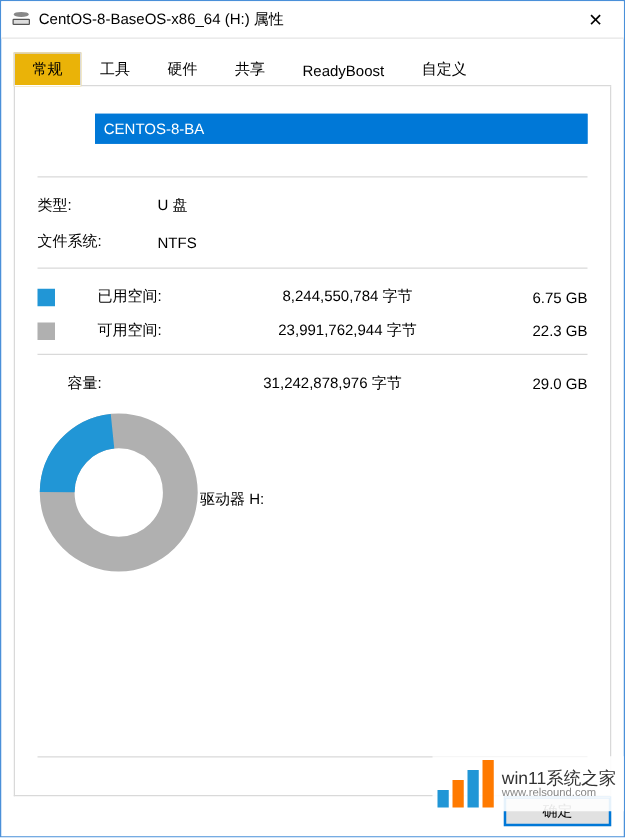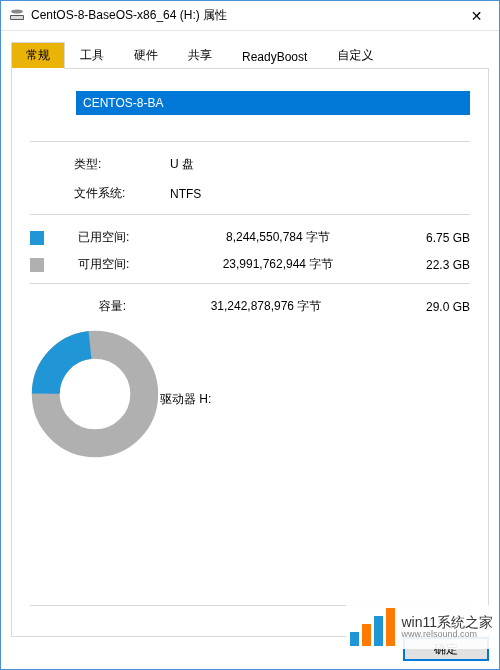--- a/index.html
+++ b/index.html
@@ -14,31 +14,31 @@
   .tab { padding: 4px 14px; color: #000; cursor: default; border: 1px solid transparent; position: relative; top: 1px; }
   .tab.active { border: 1px solid #d9d9d9; border-bottom: 1px solid #fff; background: #eab308; }
   .panel { border: 1px solid #d9d9d9; border-top: none; padding: 18px 18px 12px 18px; height: 568px; position: relative; }
   .drive-row { display: flex; align-items: center; margin-bottom: 22px; }
   .drive-icon { width: 32px; height: 32px; margin-right: 14px; visibility: hidden; }
   .label-input { flex: 1; height: 24px; border: 1px solid #0078d7; font-size: 12px; padding: 0 6px; color: #fff; background: #0078d7; outline: none; }
   .label-input::selection { background: #0078d7; color: #fff; }
   hr.sep { border: none; border-top: 1px solid #d9d9d9; margin: 0 0 14px 0; }
   .info-grid { font-size: 12px; }
   .info-row { display: flex; margin-bottom: 12px; align-items: center; }
-  .info-label { width: 96px; color: #000; margin-left: 44px; }
+  .info-label { width: 96px; color: #000; }
   .info-val { color: #000; }
   .space-row { display: flex; align-items: center; margin-bottom: 10px; font-size: 12px; gap: 24px; }
   .sq { width: 14px; height: 14px; margin-right: 10px; }
   .sq.used { background: #2196d6; }
   .sq.free { background: #b0b0b0; }
   .space-label { width: 72px; }
   .space-bytes { flex: 1; text-align: center; }
   .space-gb { width: 64px; text-align: right; }
   .cap-row { display: flex; align-items: center; font-size: 12px; margin: 6px 0 14px 0; }
-  .cap-label { width: 96px; padding-left: 24px; text-align: right; }
+  .cap-label { width: 96px; padding-left: 24px; }
   .cap-bytes { flex: 1; text-align: center; }
   .cap-gb { width: 64px; text-align: right; }
   .donut-wrap { display: flex; flex-direction: row; align-items: center; margin-top: 8px; }
   .donut { width: 130px; height: 130px; }
   .drive-caption { font-size: 12px; margin-top: 10px; text-align: center; }
   .buttons { position: absolute; bottom: 8px; left: 0; right: 0; display: flex; justify-content: flex-end; padding-right: 10px; gap: 8px; }
   .btn { width: 86px; height: 24px; font-size: 12px; border: 1px solid #adadad; background: #e1e1e1; display: flex; align-items: center; justify-content: center; cursor: default; }
   .btn.focus { border: 1px solid #0078d7; box-shadow: inset 0 0 0 1px #0078d7; }
   
   .watermark { position: absolute; right: 0; bottom: 20px; height: 44px; display: flex; align-items: center; background: rgba(255,255,255,0.9); padding: 4px 6px 4px 4px; pointer-events: none; }

